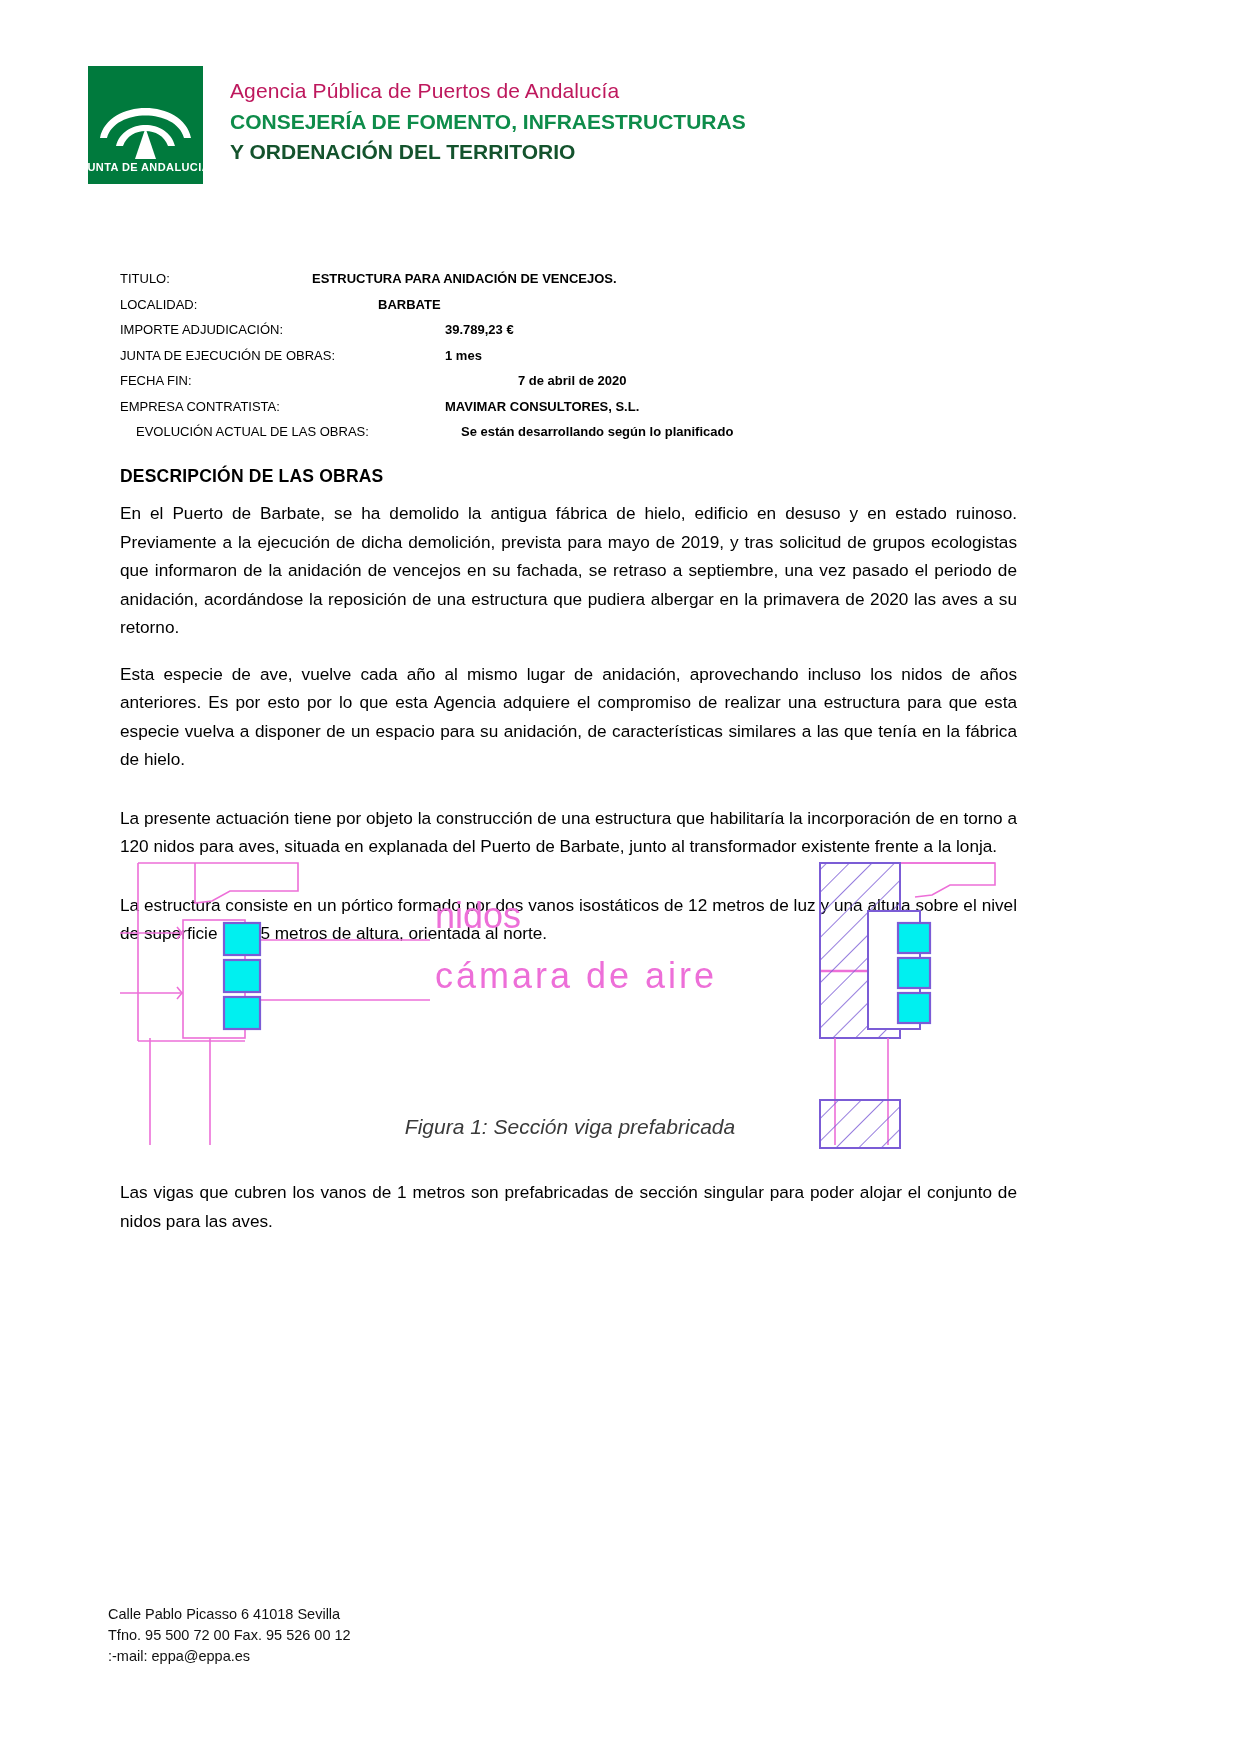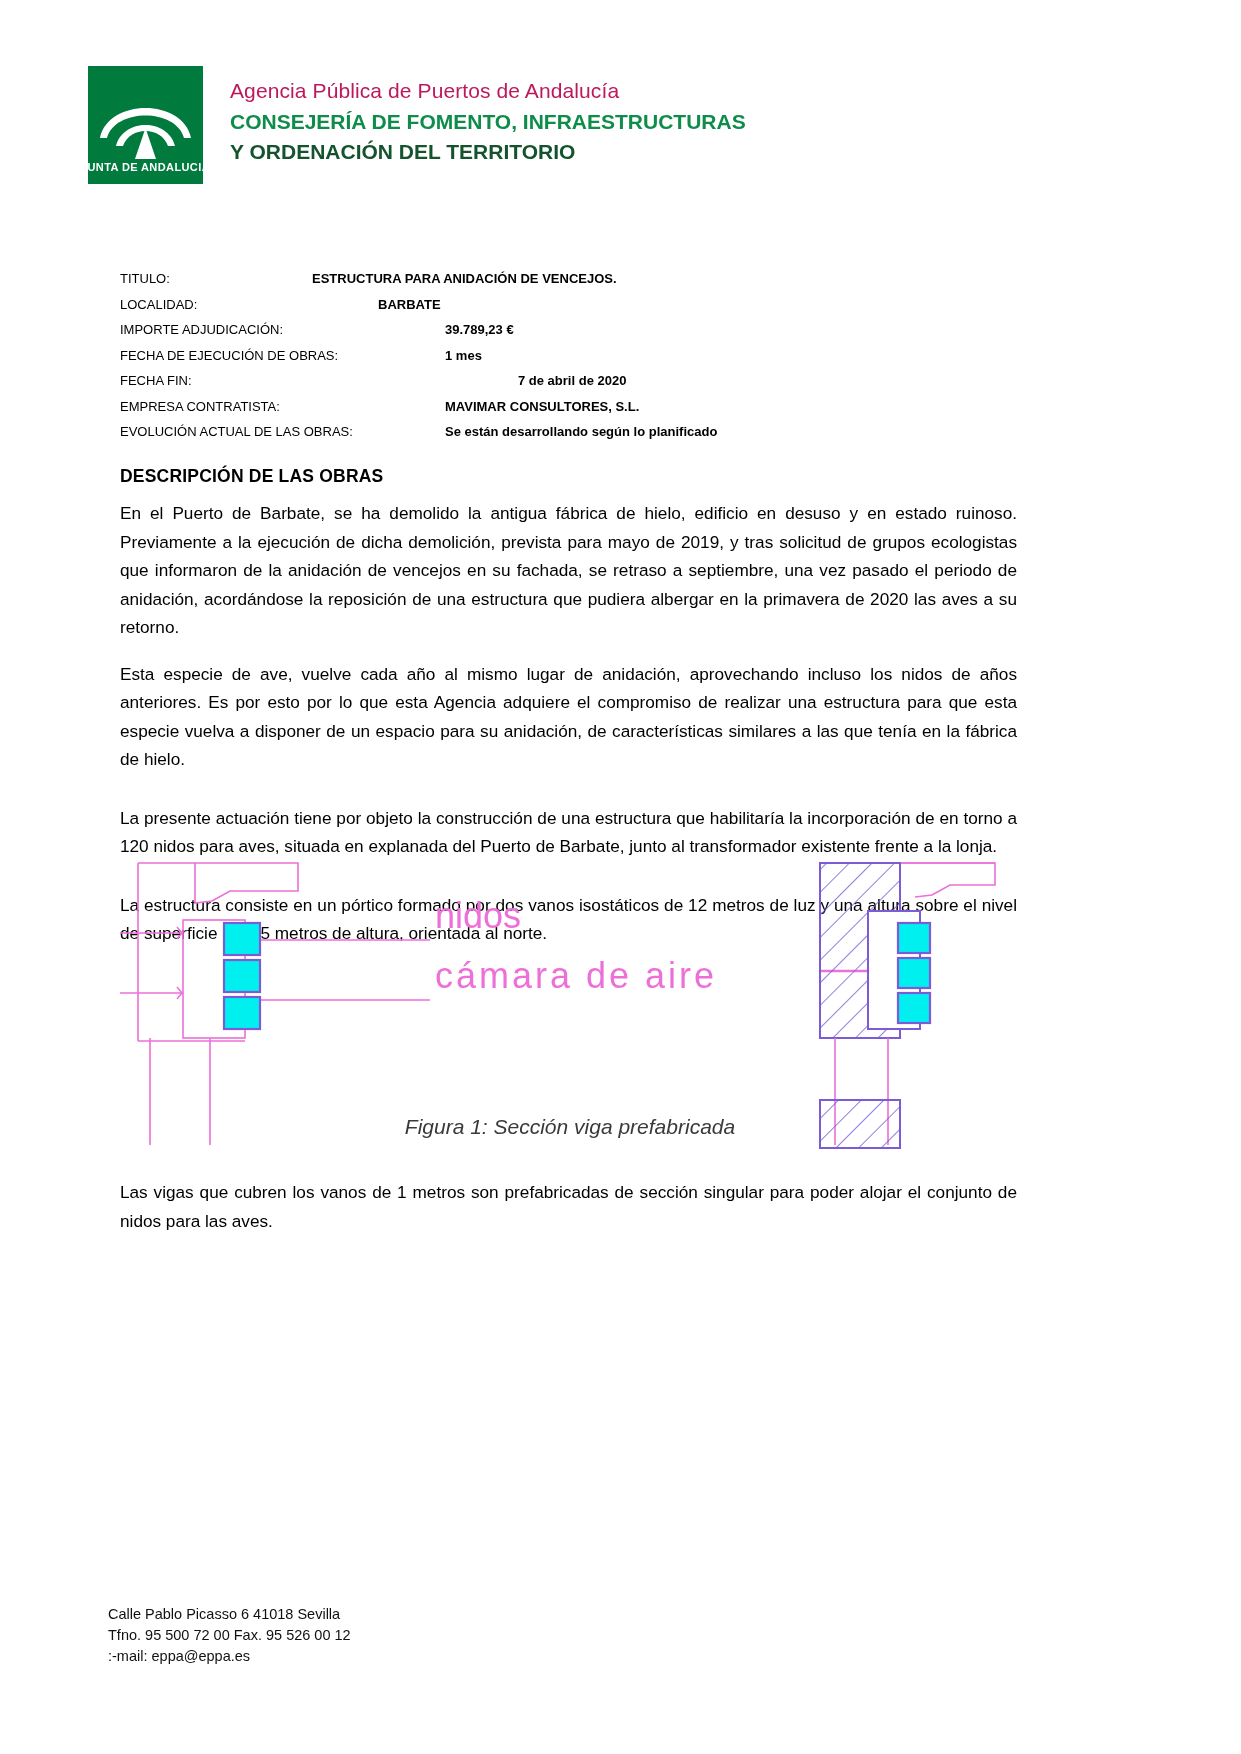--- a/index.html
+++ b/index.html
@@ -184,33 +184,33 @@
     </div>
     <div class="meta-row">
       <span class="meta-label" style="width: 258px;">LOCALIDAD:</span>
       <span class="meta-value">BARBATE</span>
     </div>
     <div class="meta-row">
       <span class="meta-label" style="width: 325px;">IMPORTE ADJUDICACIÓN:</span>
       <span class="meta-value">39.789,23 €</span>
     </div>
     <div class="meta-row">
-      <span class="meta-label" style="width: 325px;">FECHA DE EJECUCIÓN DE OBRAS:</span>
+      <span class="meta-label" style="width: 325px;">JUNTA DE EJECUCIÓN DE OBRAS:</span>
       <span class="meta-value">1 mes</span>
     </div>
     <div class="meta-row">
       <span class="meta-label" style="width: 398px;">FECHA FIN:</span>
       <span class="meta-value">7 de abril de 2020</span>
     </div>
     <div class="meta-row">
       <span class="meta-label" style="width: 325px;">EMPRESA CONTRATISTA:</span>
       <span class="meta-value">MAVIMAR CONSULTORES, S.L.</span>
     </div>
     <div class="meta-row">
-      <span class="meta-label" style="width: 325px;">EVOLUCIÓN ACTUAL DE LAS OBRAS:</span>
+      <span class="meta-label" style="width: 325px; margin-left: 16px;">EVOLUCIÓN ACTUAL DE LAS OBRAS:</span>
       <span class="meta-value">Se están desarrollando según lo planificado</span>
     </div>
   </div>
 
   <div class="section-heading">DESCRIPCIÓN DE LAS OBRAS</div>
 
   <div class="body-area">
     <p class="para">En el Puerto de Barbate, se ha demolido la antigua fábrica de hielo, edificio en desuso y en estado ruinoso. Previamente a la ejecución de dicha demolición, prevista para mayo de 2019, y tras solicitud de grupos ecologistas que informaron de la anidación de vencejos en su fachada, se retraso a septiembre, una vez pasado el periodo de anidación, acordándose la reposición de una estructura que pudiera albergar  en la primavera de 2020 las aves a su retorno.</p>
     <p class="para gap">Esta especie de ave, vuelve cada año al mismo lugar de anidación, aprovechando incluso los nidos de años anteriores. Es por esto por lo que esta Agencia adquiere el compromiso de realizar una estructura para que esta especie vuelva a disponer de un espacio para su anidación, de características similares a las que tenía en la fábrica de hielo.</p>
     <p class="para biggap">La presente actuación tiene por objeto la construcción de una estructura que habilitaría la incorporación de en torno a 120 nidos para aves, situada en explanada del Puerto de Barbate, junto al transformador existente frente a la lonja.</p>

